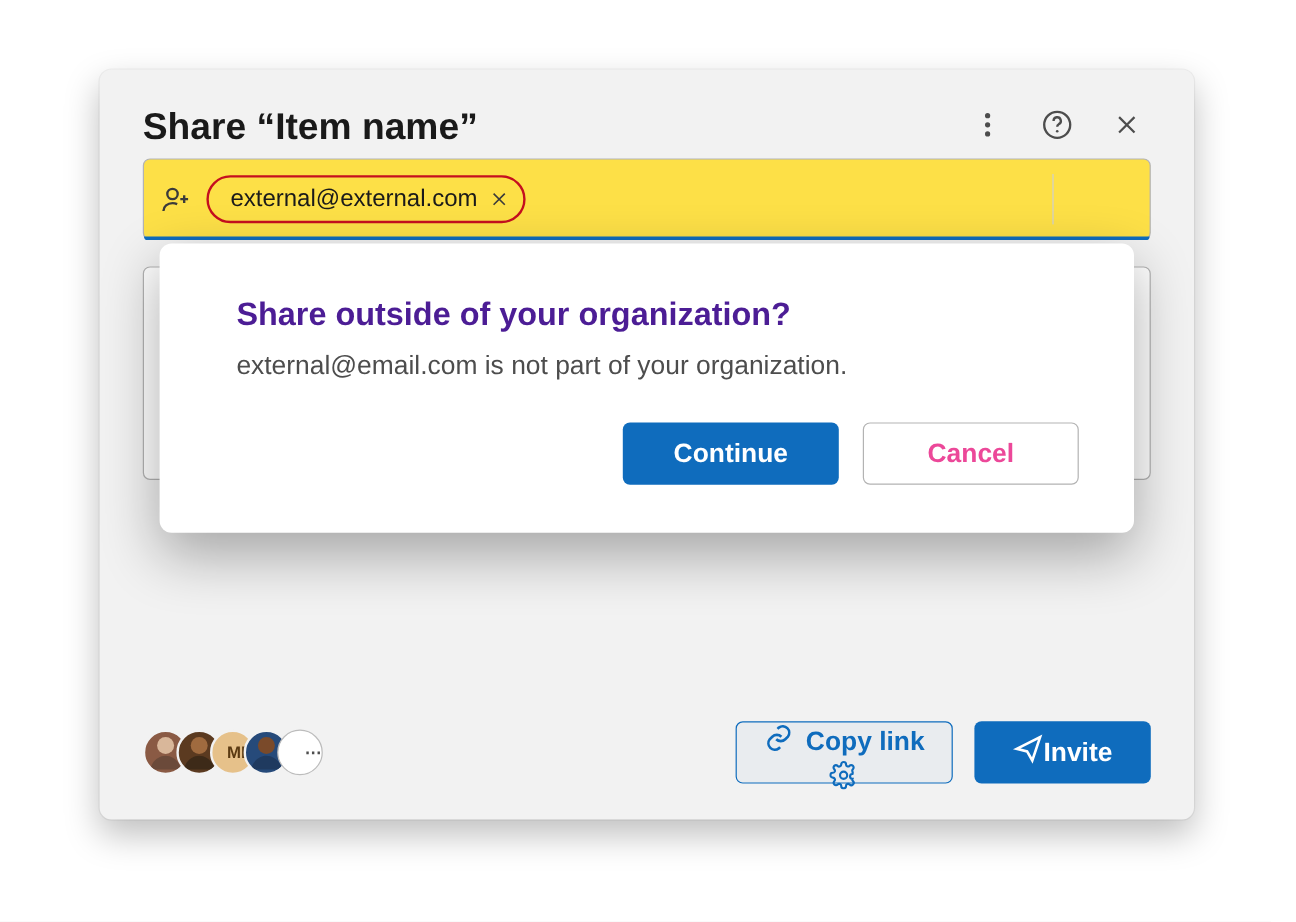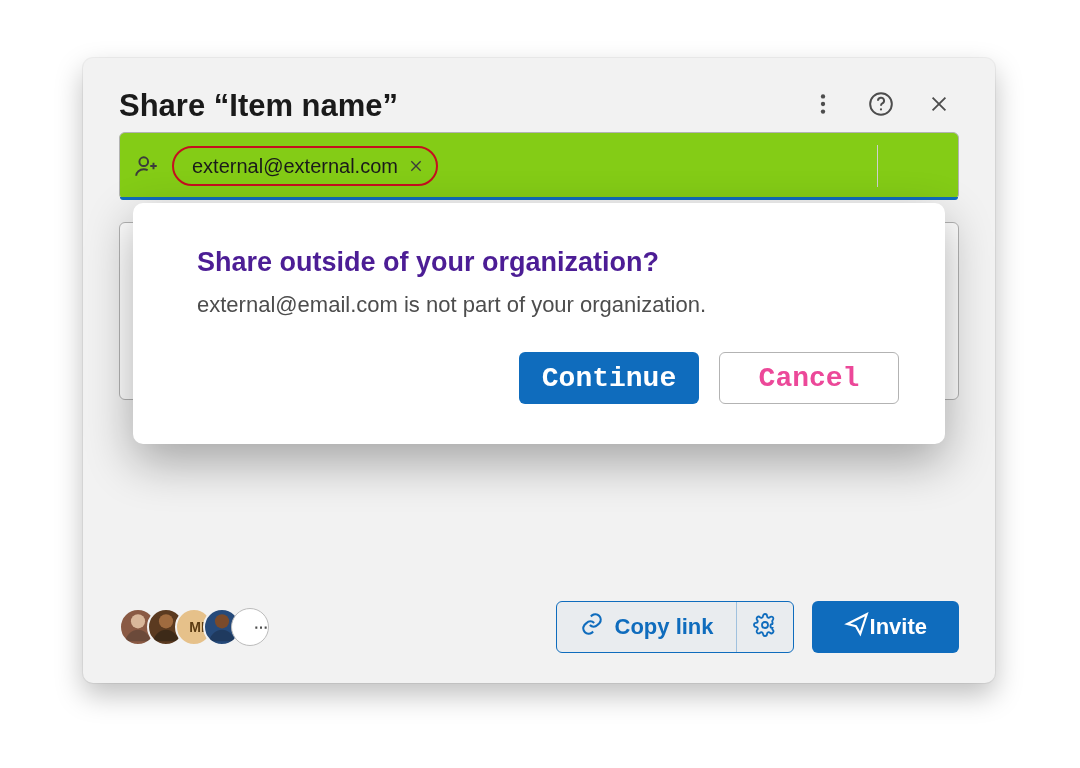--- a/index.html
+++ b/index.html
@@ -41,21 +41,21 @@
   .header-icon svg { width: 26px; height: 26px; }
   .close-icon svg { width: 22px; height: 22px; }
 
   .recipient-field {
     border: 1px solid #b3b3b3;
     border-radius: 6px;
     height: 68px;
     display: flex;
     align-items: center;
     padding: 0 14px;
-    background: #84cc16;
+    background: #fde047;
     position: relative;
   }
   .recipient-field::after {
     content: "";
     position: absolute;
     left: 0; right: 0; bottom: -1px; height: 3px;
     background: #0f6cbd;
     border-radius: 0 0 6px 6px;
   }
   .recipient-left { display:flex; align-items:center; gap:12px; flex:1; }
@@ -114,20 +114,21 @@
   .avatar svg { width:100%; height:100%; }
 
   .footer-spacer { flex: 1; }
 
   .copy-link-group {
     display:flex; align-items:center;
     border: 1px solid #0f6cbd;
     border-radius: 6px;
     background: rgba(15,108,189,0.04);
     height: 52px;
+    flex-direction: column;
   }
   .copy-link-btn {
     display:flex; align-items:center; gap:10px;
     padding: 0 22px;
     color:#0f6cbd; font-size:22px; font-weight:600;
     height:100%;
     cursor:pointer;
   }
   .copy-link-btn svg { width:26px; height:26px; }
   .copy-divider { width:1px; height:100%; background:#0f6cbd55; }
@@ -166,23 +167,22 @@
     font-size: 22px; color:#4d4d4d;
     margin-bottom: 34px;
   }
   .confirm-actions {
     display:flex; gap:20px; justify-content:flex-end;
   }
   .btn {
     height:52px; min-width:180px;
     border-radius:6px;
     display:flex; align-items:center; justify-content:center;
-    font-size:28px; font-weight:600;
+    font-size:22px; font-weight:600;
     cursor:pointer;
-    font-family:Liberation Mono, monospace;
   }
   .btn-primary { background:#0f6cbd; color:#fff; }
   .btn-secondary { background:#fff; color:#ec4899; border:1px solid #b3b3b3; }
 </style>
 </head>
 <body>
 
 <div class="share-dialog">
 
   <div class="dialog-header">

